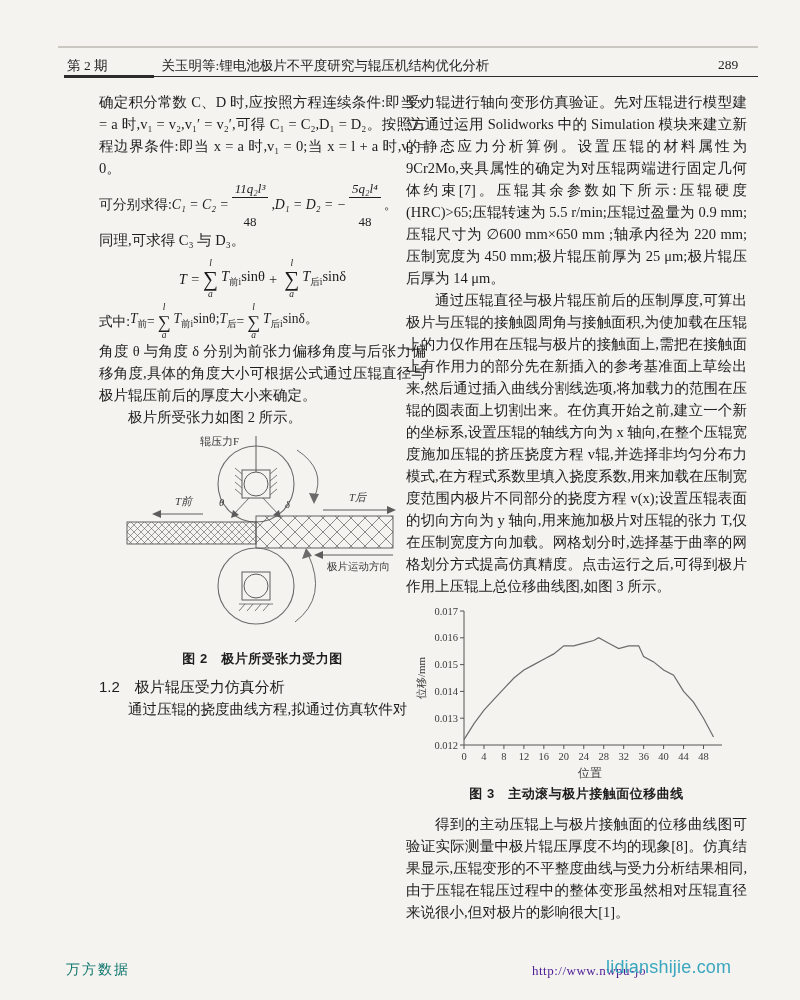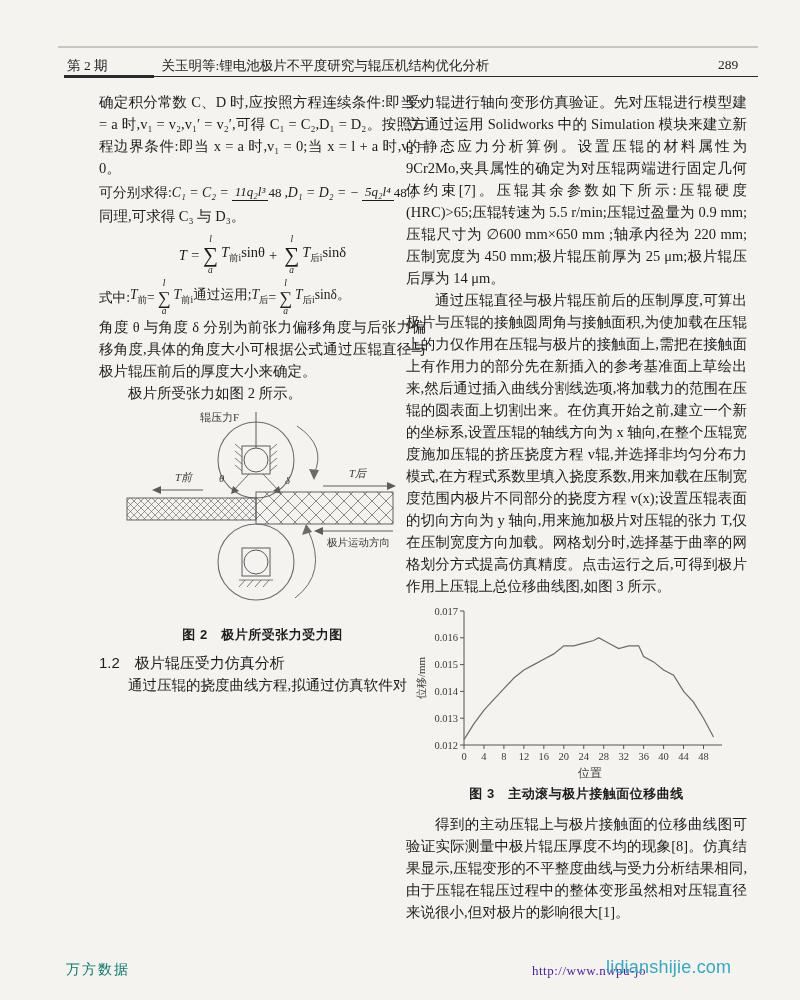--- a/index.html
+++ b/index.html
@@ -19,21 +19,21 @@
 
   .col{position:absolute;top:91px;font-size:14.5px;line-height:22px;text-align:justify;text-justify:inter-ideograph;}
   .col-left{left:82px;width:327px;margin-left:17px;}
   .col-right{left:406px;width:341px;}
   .col p{margin:0;}
   .indent{text-indent:2em;}
 
   
   .mi{font-style:italic;font-family:"Liberation Serif",serif;}
   .frac-line{display:flex;align-items:center;font-size:13.8px;margin:3px 0 1px;white-space:nowrap;}
-  .frac{display:inline-flex;flex-direction:row;line-height:1.05;margin:0 3px;vertical-align:middle;font-size:13px;}
+  .frac{display:inline-flex;flex-direction:column;align-items:center;line-height:1.05;margin:0 3px;vertical-align:middle;font-size:13px;gap:16px;}
   .frac .num{border-bottom:1px solid #1d1d1d;padding:0 3px 1px;}
   .frac .den{padding-top:1px;}
 
   .formula-line{display:flex;justify-content:center;align-items:center;margin:8px 0 4px;font-size:14.5px;}
   .note-line{display:flex;align-items:center;margin:2px 0 0;font-size:13.6px;white-space:nowrap;}
   .sum{display:inline-flex;flex-direction:column;align-items:center;line-height:1;margin:0 3px;}
   .sum .lim{font-size:9.5px;font-style:italic;line-height:1;}
   .sum .sig{font-size:21px;line-height:1;}
   .sum-sm .sig{font-size:18px;}
   sub{font-size:9.5px;}
@@ -106,21 +106,21 @@
 
     <div class="note-line">
       <span>式中:</span>
       <span><span class="mi">T</span><sub>前</sub></span>
       <span> = </span>
       <span class="sum sum-sm">
         <span class="lim">l</span>
         <span class="sig">∑</span>
         <span class="lim">a</span>
       </span>
-      <span><span class="mi">T</span><sub>前i</sub><span>通过运用;</span></span>
+      <span><span class="mi">T</span><sub>前i</sub><span>sinθ;</span></span>
       <span><span class="mi">T</span><sub>后</sub></span>
       <span> = </span>
       <span class="sum sum-sm">
         <span class="lim">l</span>
         <span class="sig">∑</span>
         <span class="lim">a</span>
       </span>
       <span><span class="mi">T</span><sub>后i</sub><span>sinδ。</span></span>
     </div>
 

